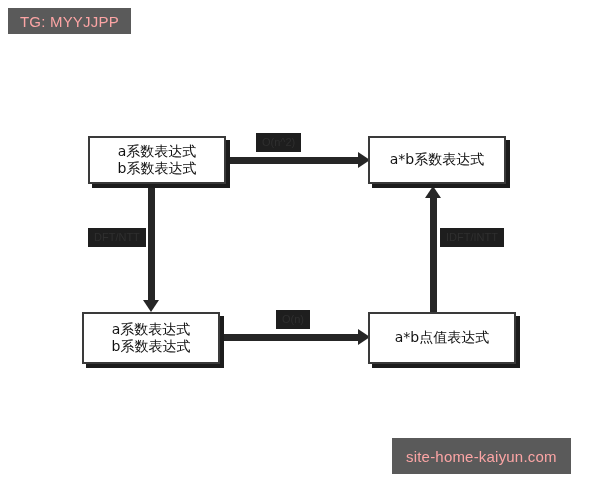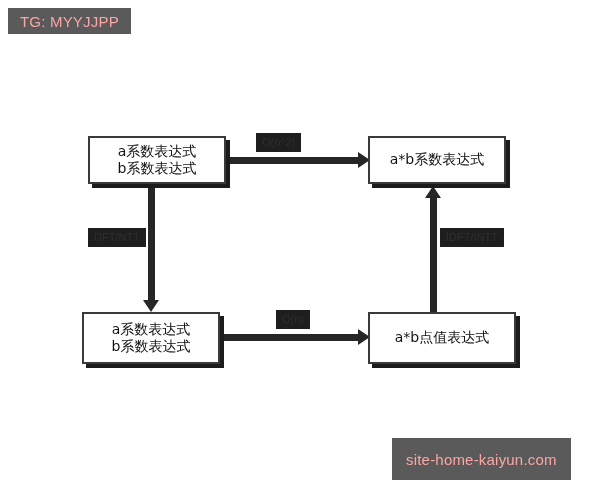--- a/index.html
+++ b/index.html
@@ -38,21 +38,21 @@
   }
   #tg-badge {
     left: 8px;
     top: 8px;
     height: 26px;
     padding: 0 12px;
   }
   #watermark-badge {
     left: 392px;
     top: 438px;
-    height: 42px;
+    height: 36px;
     padding: 0 14px;
     font-size: 15px;
   }
 
   
   .node {
     position: absolute;
     box-sizing: border-box;
     background: #ffffff;
     border: 2px solid #3a3a3a;

